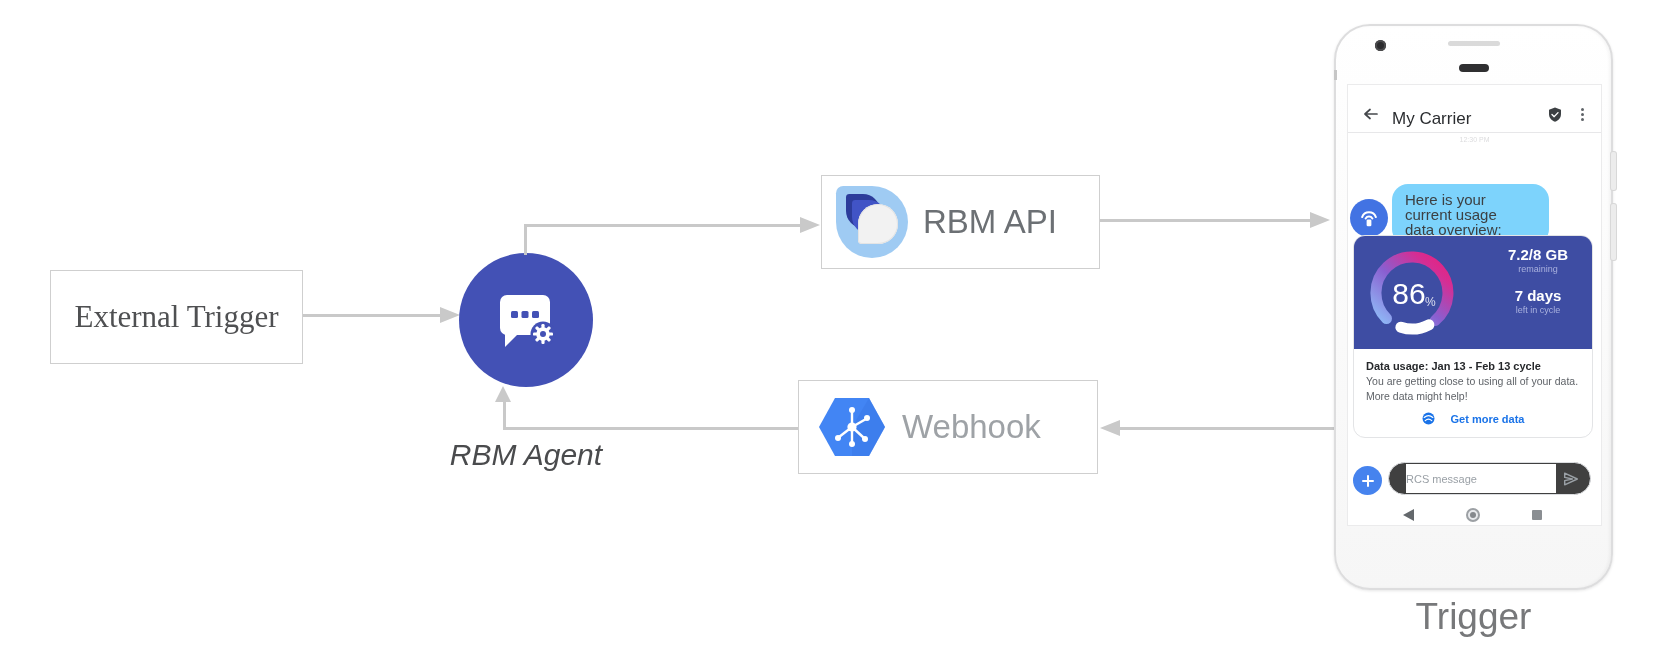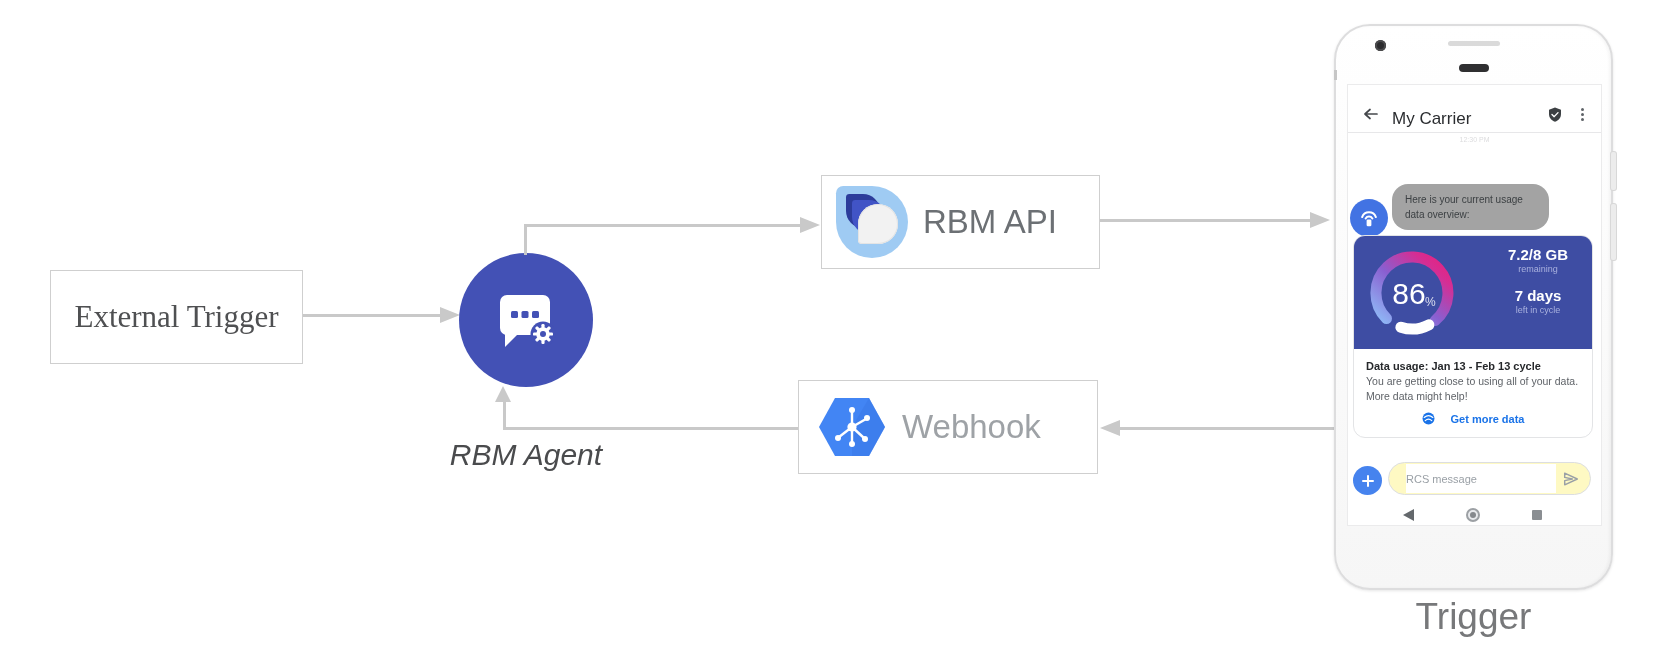--- a/index.html
+++ b/index.html
@@ -51,38 +51,38 @@
 
   #chat-header { position:absolute; top:0; left:0; right:0; height:48px; border-bottom:1px solid #e7e7e9; background:#fff; }
   #back-icon { position:absolute; left:15px; top:23px; }
   #chat-title { position:absolute; left:44px; top:24px; font-size:17px; color:#2b2d30; }
   #verified-icon { position:absolute; right:38px; top:21px; }
   #menu-dots { position:absolute; right:17px; top:23px; display:flex; flex-direction:column; gap:2px; }
   #menu-dots span { width:3px; height:3px; border-radius:50%; background:#5f6368; }
   #time-stamp { position:absolute; top:51px; left:0; right:0; text-align:center; font-size:7px; color:#dcdcde; }
 
   #agent-avatar { position:absolute; left:2px; top:114px; width:38px; height:38px; border-radius:50%; background:#4273e3; display:flex; align-items:center; justify-content:center; }
-  #agent-bubble { position:absolute; left:44px; top:99px; width:157px; min-height:46px; background:#a3a3a3; border-radius:16px; padding:8px 13px; font-size:10px; line-height:15px; color:#3c4043; }
+  #agent-bubble { position:absolute; left:44px; top:99px; width:157px; min-height:46px; background:#7dd3fc; border-radius:16px; padding:8px 13px; font-size:15px; line-height:15px; color:#3c4043; }
 
   #usage-card { position:absolute; left:5px; top:150px; width:240px; background:#fff; border:1px solid #e3e4e6; border-radius:12px; overflow:hidden; }
   #card-media { position:relative; height:113px; background:#3e4da3; }
   #gauge { position:absolute; left:8px; top:7px; }
   #media-right { position:absolute; left:133px; top:10px; width:102px; text-align:center; color:#fff; }
   .mr-big { font-size:15px; font-weight:bold;text-align:center; }
   .mr-small { font-size:9px; color:#a9b1de; margin-top:1px; }
   .mr-gap { height:13px; }
   #card-info { padding:11px 12px 10px 12px; }
   #card-title { font-size:11px; font-weight:bold; color:#26282b; }
   .card-body-line { font-size:10.5px; line-height:14.5px; color:#5f6368; }
   #card-title { margin-bottom:2px; }
   #card-action { margin-top:9px; margin-bottom:2px; display:flex; align-items:center; justify-content:center; gap:16px; cursor:pointer; }
   #card-action span { font-size:11px; font-weight:bold; color:#1a73e8; }
 
   #plus-btn { position:absolute; left:5px; top:381px; width:29px; height:29px; border-radius:50%; background:#4683ee; display:flex; align-items:center; justify-content:center; }
-  #compose-pill { position:absolute; left:40px; top:377px; width:203px; height:33px; border:1px solid #dcdee1; border-radius:17px; background:#fef9c3; }
+  #compose-pill { position:absolute; left:40px; top:377px; width:203px; height:33px; border:1px solid #dcdee1; border-radius:17px; background:#404040; }
   #compose-input { position:absolute; left:17px; top:1px; width:150px; height:29px; border:none; outline:none; font-size:11px; color:#3c4043; font-family:"Liberation Sans", sans-serif; }
   #compose-input::placeholder { color:#9aa0a6; }
   #send-icon { position:absolute; right:10px; top:7px; }
 
   #nav-back { position:absolute; left:55px; top:424px; width:0; height:0; border-top:6px solid transparent; border-bottom:6px solid transparent; border-right:11px solid #64686c; }
   #nav-home { position:absolute; left:118px; top:423px; width:14px; height:14px; border:2px solid #9ca0a4; border-radius:50%; background:#e8eaed; display:flex; align-items:center; justify-content:center; }
   #nav-home i { width:6px; height:6px; border-radius:50%; background:#85898d; }
   #nav-recents { position:absolute; left:184px; top:425px; width:10px; height:10px; background:#8a8e92; border-radius:1px; }
 </style>
 </head>

